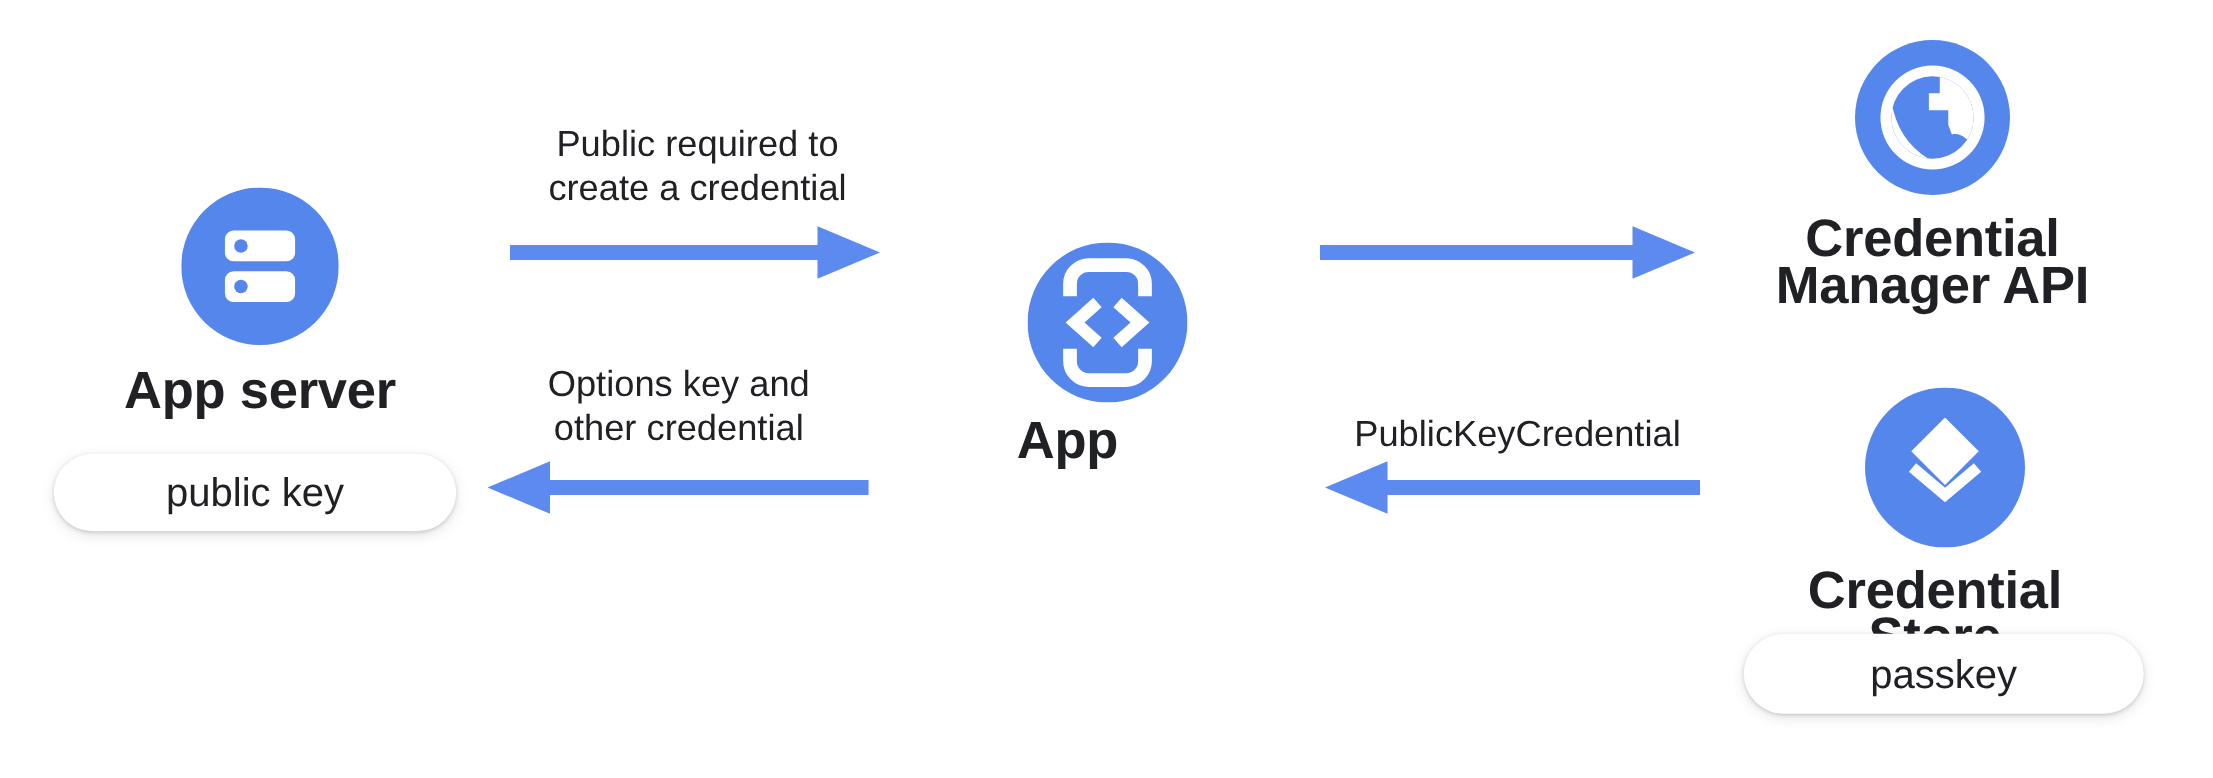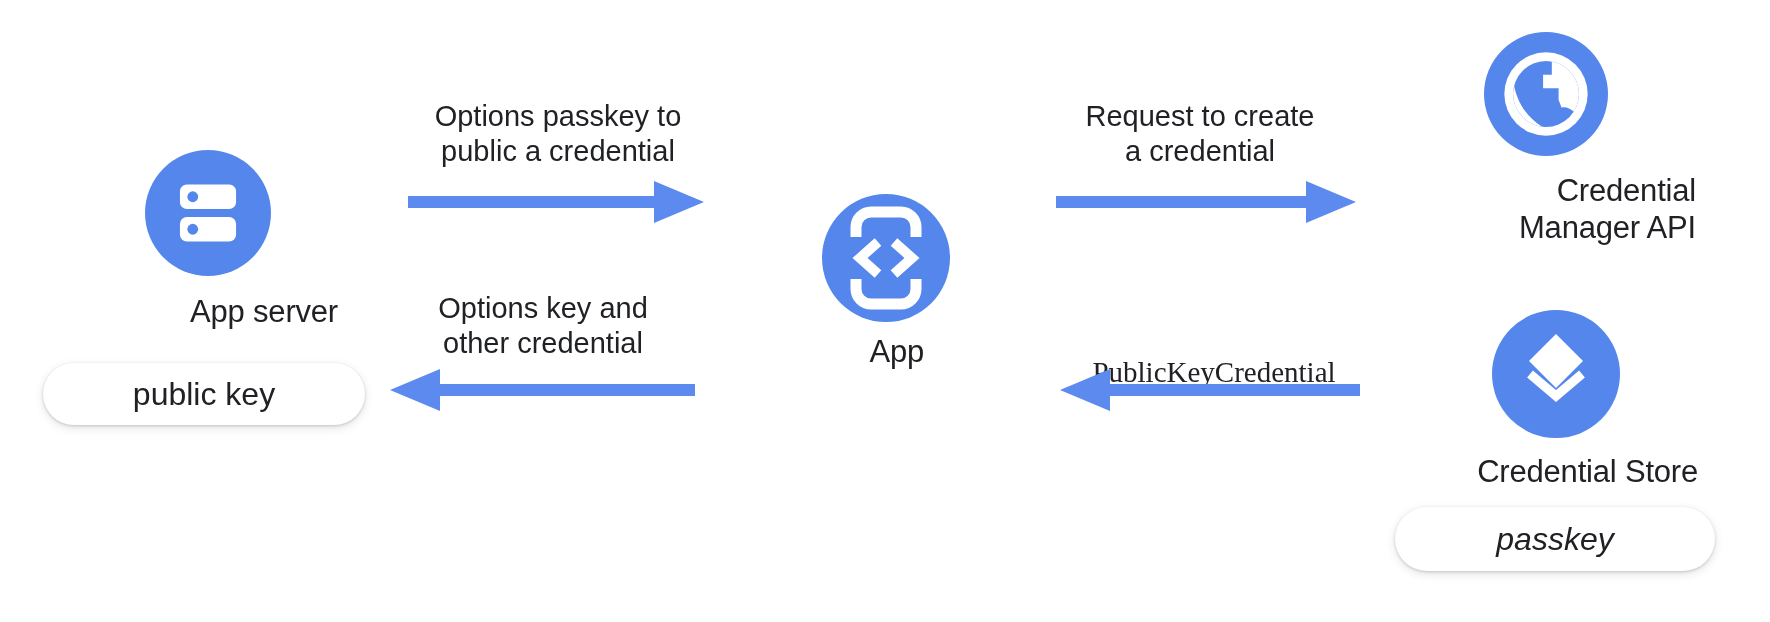--- a/index.html
+++ b/index.html
@@ -20,42 +20,41 @@
     background: var(--canvas-bg);
     overflow: hidden;
   }
 
   .abs { position: absolute; }
 
   .node-icon { display: block; color: var(--node-blue); }
 
   .node-label {
     position: absolute;
-    text-align: right;
-    font-size: 31px;
-    font-weight: 400;
+    text-align: center;
+    font-size: 42px;
+    font-weight: 700;
     letter-spacing: -0.2px;
     color: var(--text-dark);
     line-height: 37px;
   }
 
   .flow-label {
     position: absolute;
     text-align: center;
     font-size: 29px;
     font-weight: 400;
     color: var(--text-dark);
     line-height: 35px;
   }
 
   .flow-label.mono {
-    font-family: Liberation Serif, serif;
+    font-family: Liberation Sans, sans-serif;
     font-size: 29px;
     line-height: 40px;
-    margin-top: 24px;
   }
 
   .pill {
     position: absolute;
     background: var(--pill-bg);
     border-radius: 999px;
     box-shadow: 0 1px 3px rgba(60,64,67,0.22), 0 3px 10px rgba(60,64,67,0.14);
     display: flex;
     align-items: center;
     justify-content: center;
@@ -85,21 +84,21 @@
   #cm-label        { left: 1396px; top: 172px; width: 300px; }
 
   #label-pkinfo    { left: 388px; top: 291px; width: 310px; }
   #arrow-pkinfo    { left: 390px; top: 368px; }
 
   #label-pkc       { left: 1054px; top: 328px; width: 320px; }
   #arrow-pkc       { left: 1060px; top: 368px; }
 
   #cs-circle       { left: 1492px; top: 310px; }
   #cs-label        { left: 1398px; top: 453px; width: 300px; }
-  #pill-passkey    { left: 1395px; top: 507px; width: 320px; height: 64px; font-style: italic; }
+  #pill-passkey    { left: 1395px; top: 507px; width: 320px; height: 64px; }
 </style>
 </head>
 <body>
 
 <div class="canvas">
 
   <div class="abs" id="server-circle">
     <svg class="node-icon" width="126" height="126" viewBox="-64 -64 128 128" aria-hidden="true">
       <circle r="64" fill="currentColor"></circle>
       <rect x="-28.5" y="-29" width="57" height="25" rx="7" fill="#fff"></rect>
@@ -107,46 +106,42 @@
       <circle cx="-15.5" cy="-16.5" r="5.5" fill="currentColor"></circle>
       <circle cx="-15.5" cy="16.5" r="5.5" fill="currentColor"></circle>
     </svg>
   </div>
   <div class="node-label" id="server-label">App server</div>
   <div class="pill" id="pill-public-key">
     <span>public key</span>
   </div>
 
   <div class="flow-label" id="label-options">
-    <div>Options passkey to</div>
-    <div>public a credential</div>
+    <div>Public required to</div>
+    <div>create a credential</div>
   </div>
   <div class="arrow" id="arrow-options">
     <svg width="296" height="44" viewBox="0 0 296 44" fill="currentColor" aria-hidden="true">
       <rect x="0" y="16" width="250" height="12"></rect>
       <polygon points="246,1 246,43 296,22"></polygon>
     </svg>
   </div>
 
   <div class="abs" id="app-circle">
     <svg class="node-icon" width="128" height="128" viewBox="-64 -64 128 128" aria-hidden="true">
       <circle r="64" fill="currentColor"></circle>
       <rect x="-30" y="-46" width="60" height="92" rx="15" fill="none" stroke="#fff" stroke-width="11"></rect>
       <rect x="-44" y="-21" width="24" height="42" fill="currentColor"></rect>
       <rect x="20" y="-21" width="24" height="42" fill="currentColor"></rect>
       <polyline points="-8,-16 -26,0 -8,16" fill="none" stroke="#fff" stroke-width="10" stroke-linejoin="miter"></polyline>
       <polyline points="8,-16 26,0 8,16" fill="none" stroke="#fff" stroke-width="10" stroke-linejoin="miter"></polyline>
     </svg>
   </div>
   <div class="node-label" id="app-label">App</div>
 
-  <div class="flow-label" id="label-request">
-    <div>Request to create</div>
-    <div>a credential</div>
-  </div>
   <div class="arrow" id="arrow-request">
     <svg width="300" height="44" viewBox="0 0 300 44" fill="currentColor" aria-hidden="true">
       <rect x="0" y="16" width="254" height="12"></rect>
       <polygon points="250,1 250,43 300,22"></polygon>
     </svg>
   </div>
 
   <div class="abs" id="cm-circle">
     <svg class="node-icon" width="124" height="124" viewBox="-64 -64 128 128" aria-hidden="true">
       <defs>

